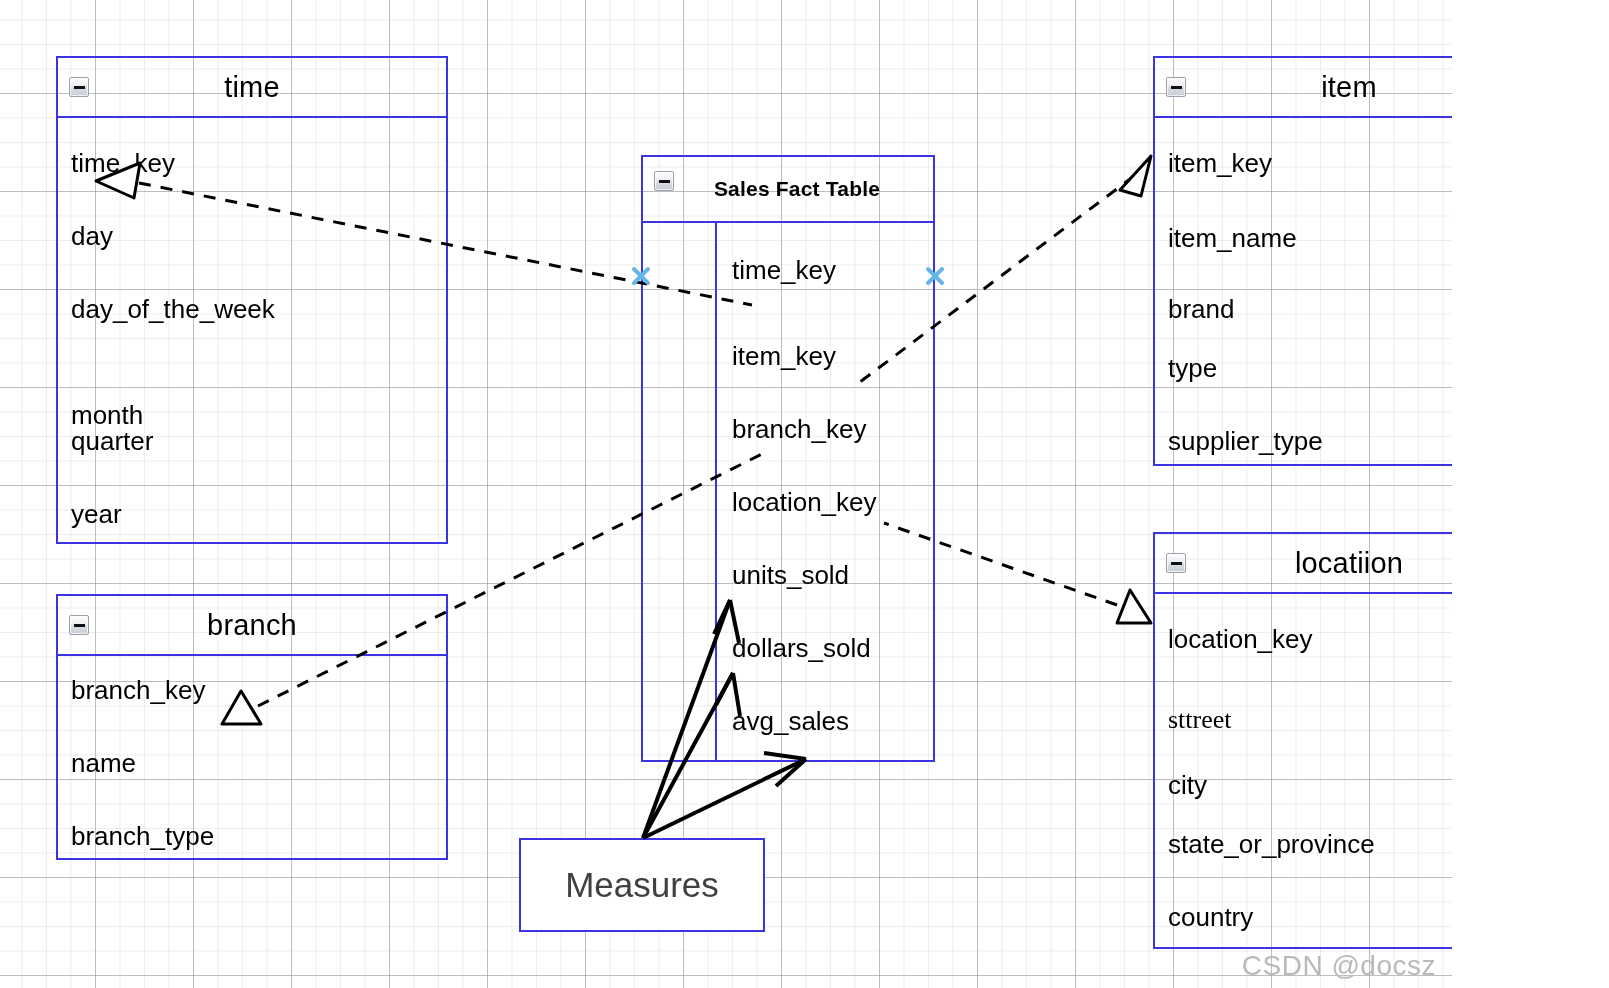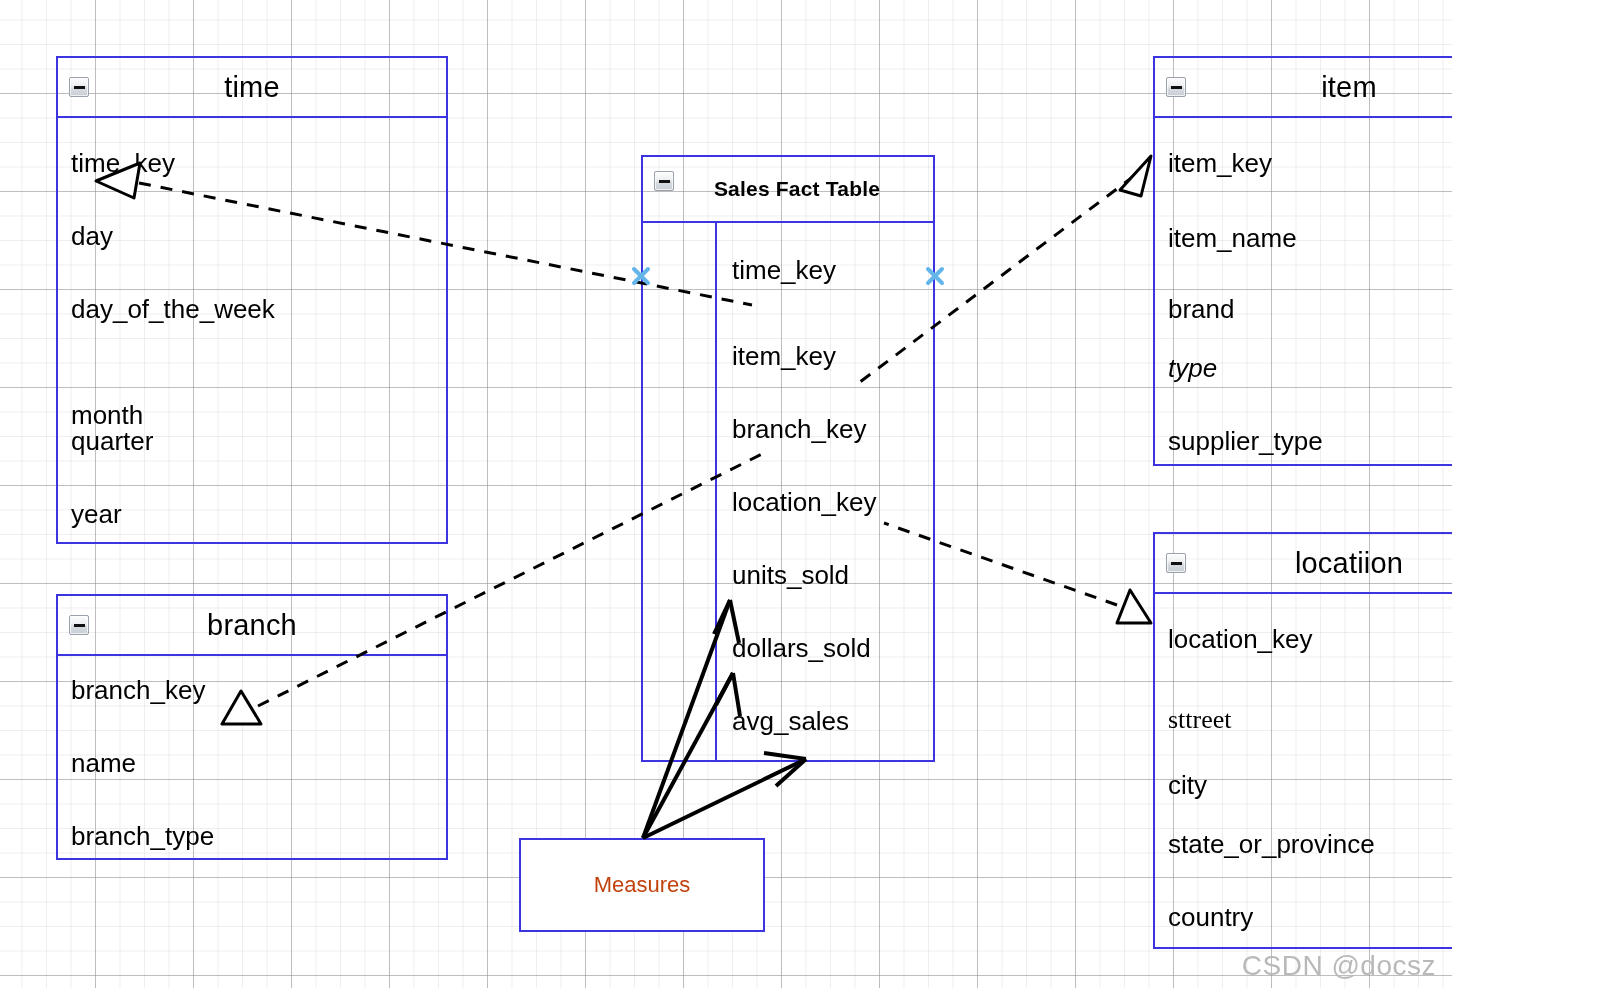--- a/index.html
+++ b/index.html
@@ -102,22 +102,22 @@
   .plain-box {
     position: absolute;
     box-sizing: border-box;
     border: 2px solid #3b34e0;
     background: #ffffff;
     display: flex;
     align-items: center;
     justify-content: center;
   }
   .plain-box-label {
-    font-size: 22px;
-    color: #c2410c;
+    font-size: 35px;
+    color: #404040;
   }
 
   
   #connectors {
     position: absolute;
     left: 0;
     top: 0;
     width: 1609px;
     height: 988px;
     pointer-events: none;
@@ -185,21 +185,21 @@
 
   <div class="entity" style="left:1153px; top:56px; width:392px; height:410px;">
     <div class="entity-header" style="height:60px;">
       <span class="collapse-icon"></span>
       <span class="entity-title">item</span>
     </div>
     <div class="entity-body" style="height:346px;">
       <span class="field" style="top:32px;">item_key</span>
       <span class="field" style="top:107px;">item_name</span>
       <span class="field" style="top:178px;">brand</span>
-      <span class="field" style="top:237px;font-style:italic;">type</span>
+      <span class="field" style="top:237px;">type</span>
       <span class="field" style="top:310px;">supplier_type</span>
     </div>
   </div>
 
   <div class="entity" style="left:1153px; top:520px; width:392px; height:417px;margin-top:12px;">
     <div class="entity-header" style="height:60px;">
       <span class="collapse-icon"></span>
       <span class="entity-title">locatiion</span>
     </div>
     <div class="entity-body" style="height:353px;">

